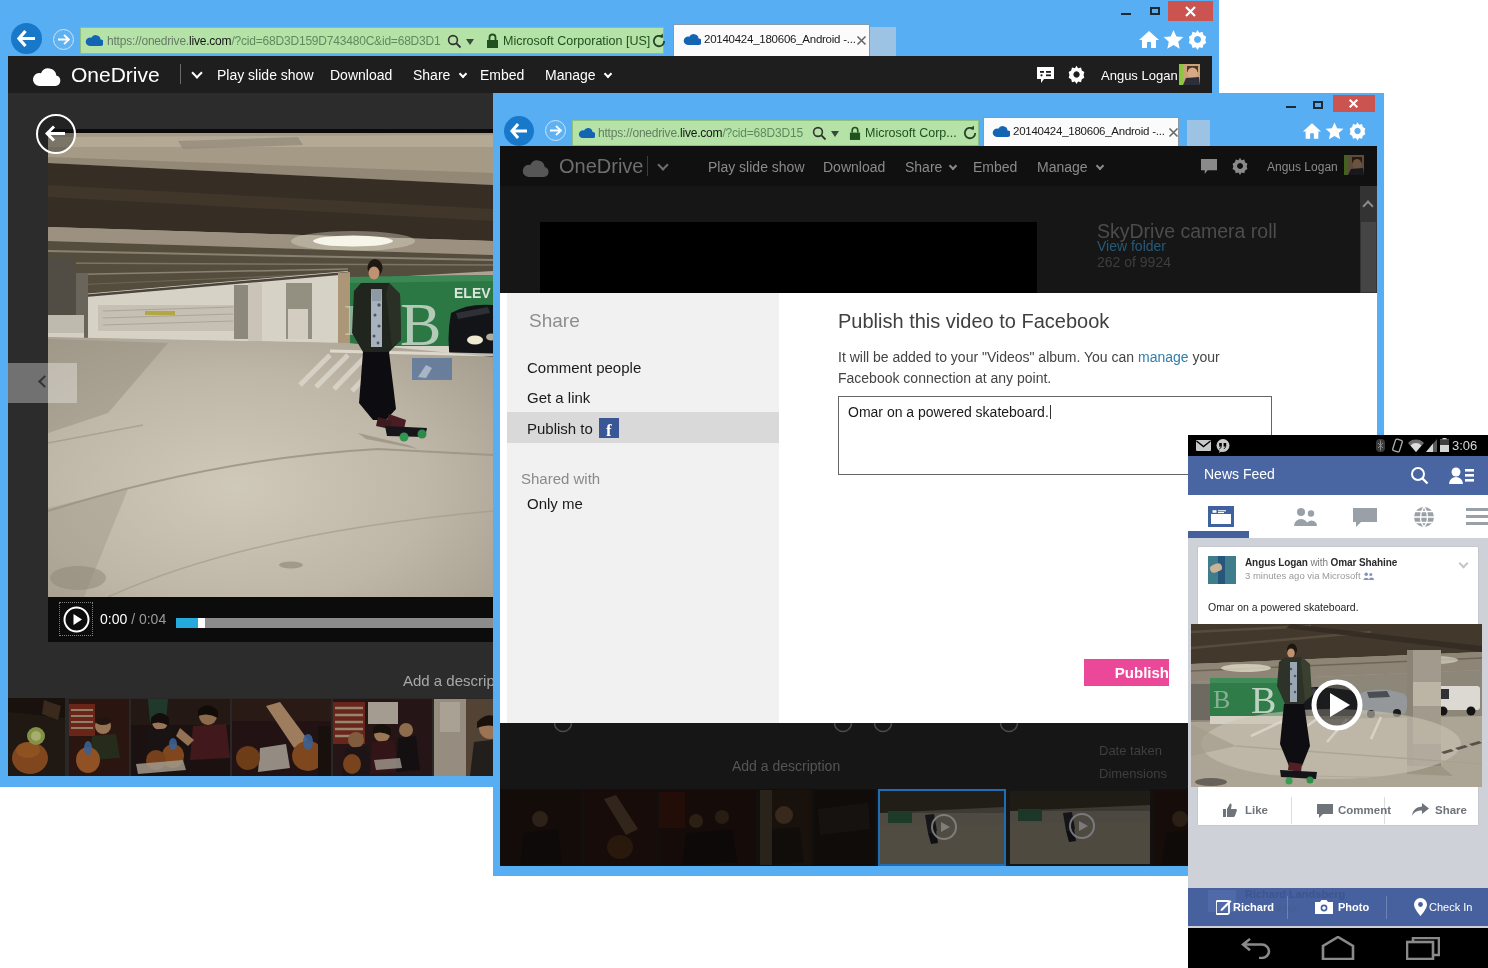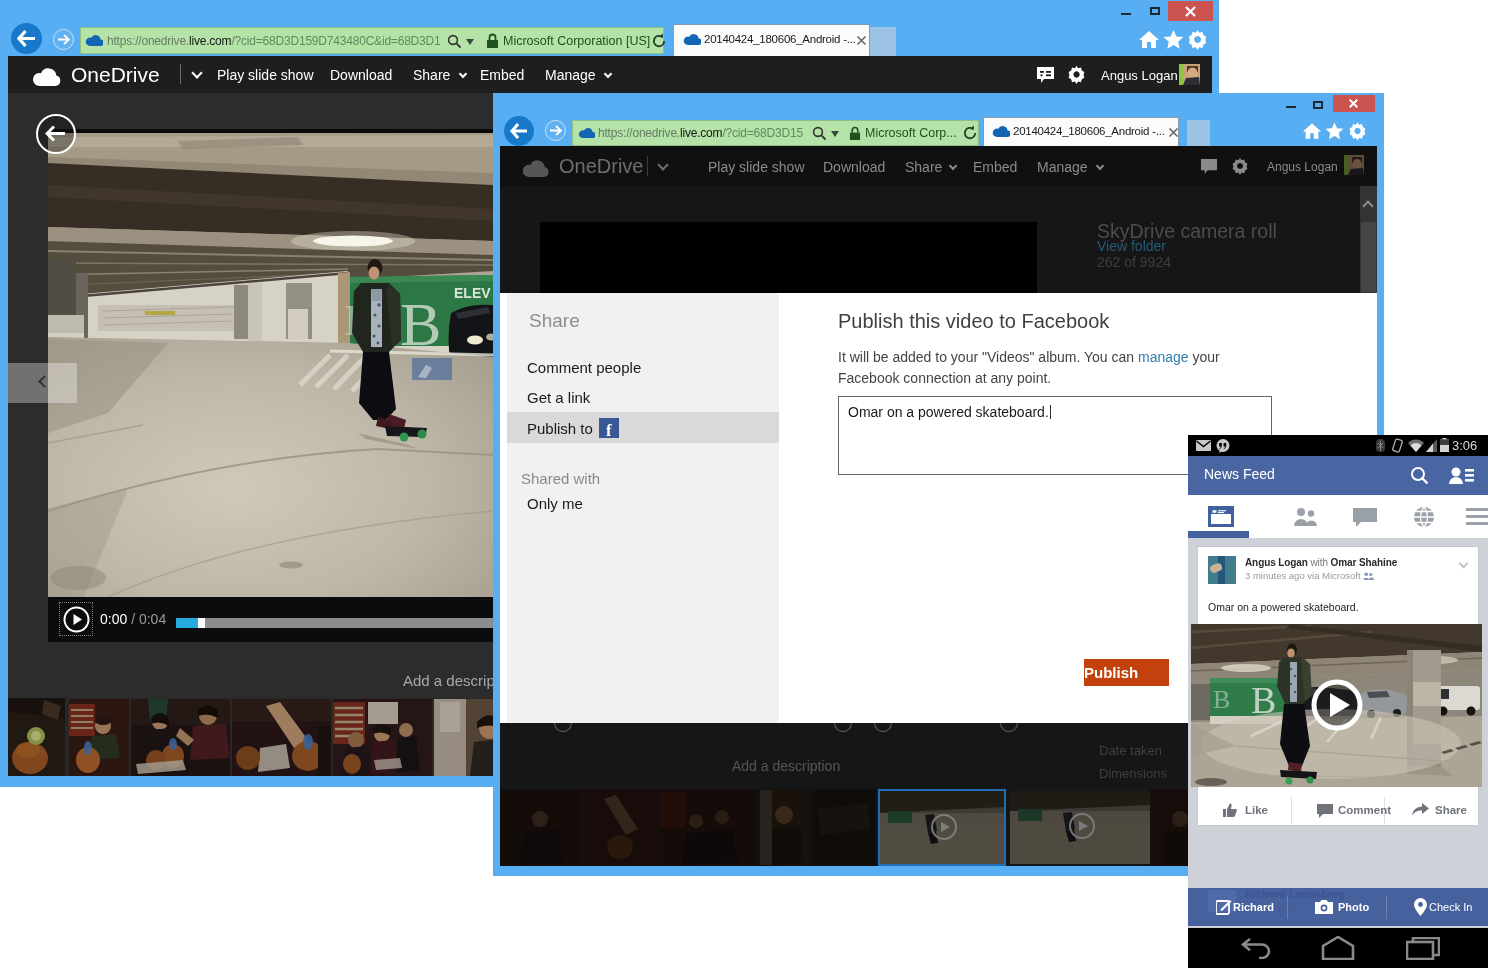--- a/index.html
+++ b/index.html
@@ -485,21 +485,21 @@
       <div class="abs" style="left:7px;top:3px;font-size:17px;font-weight:bold;color:#fff;font-family:'Liberation Serif',serif;">f</div>
     </div>
     <div class="abs" style="left:21px;top:177px;font-size:15px;color:#8a8a8a;">Shared with</div>
     <div class="abs" style="left:27px;top:202px;font-size:15px;color:#1a1a1a;">Only me</div>
 
     <div class="abs" style="left:338px;top:17px;font-size:20px;color:#404040;">Publish this video to Facebook</div>
     <div class="abs" style="left:338px;top:54px;font-size:14px;color:#444;line-height:21px;">It will be added to your "Videos" album. You can <span style="color:#2e7fab;">manage</span> your<br>Facebook connection at any point.</div>
     <div class="abs" style="left:338px;top:103px;width:434px;height:79px;border:1px solid #666;background:#fff;">
       <div class="abs" style="left:9px;top:7px;font-size:14px;color:#1a1a1a;">Omar on a powered skateboard.<span style="display:inline-block;width:1px;height:14px;background:#333;vertical-align:-2px;margin-left:1px;"></span></div>
     </div>
-    <div class="abs" style="left:584px;top:366px;width:85px;height:27px;background:#c2410c;color:#fff;font-size:15px;font-weight:bold;text-align:left;line-height:27px;">Publish</div>
+    <div class="abs" style="left:584px;top:366px;width:85px;height:27px;background:#ec4899;color:#fff;font-size:15px;font-weight:bold;text-align:right;line-height:27px;">Publish</div>
   </div>
 </div>
 
 <div class="abs" id="phone" style="left:1188px;top:435px;width:300px;height:652px;background:#ced2d8;overflow:hidden;">
 
   <div class="abs" style="left:0;top:0;width:300px;height:21px;background:#000;">
     <svg class="abs" style="left:8px;top:5px;" width="15" height="11" viewBox="0 0 15 11">
           <rect x="0" y="0" width="15" height="11" rx="1" fill="#c9c9c9"></rect>
           <path d="M0.5 1 L7.5 6.5 L14.5 1" stroke="#000" stroke-width="1.4" fill="none"></path>
         </svg>

